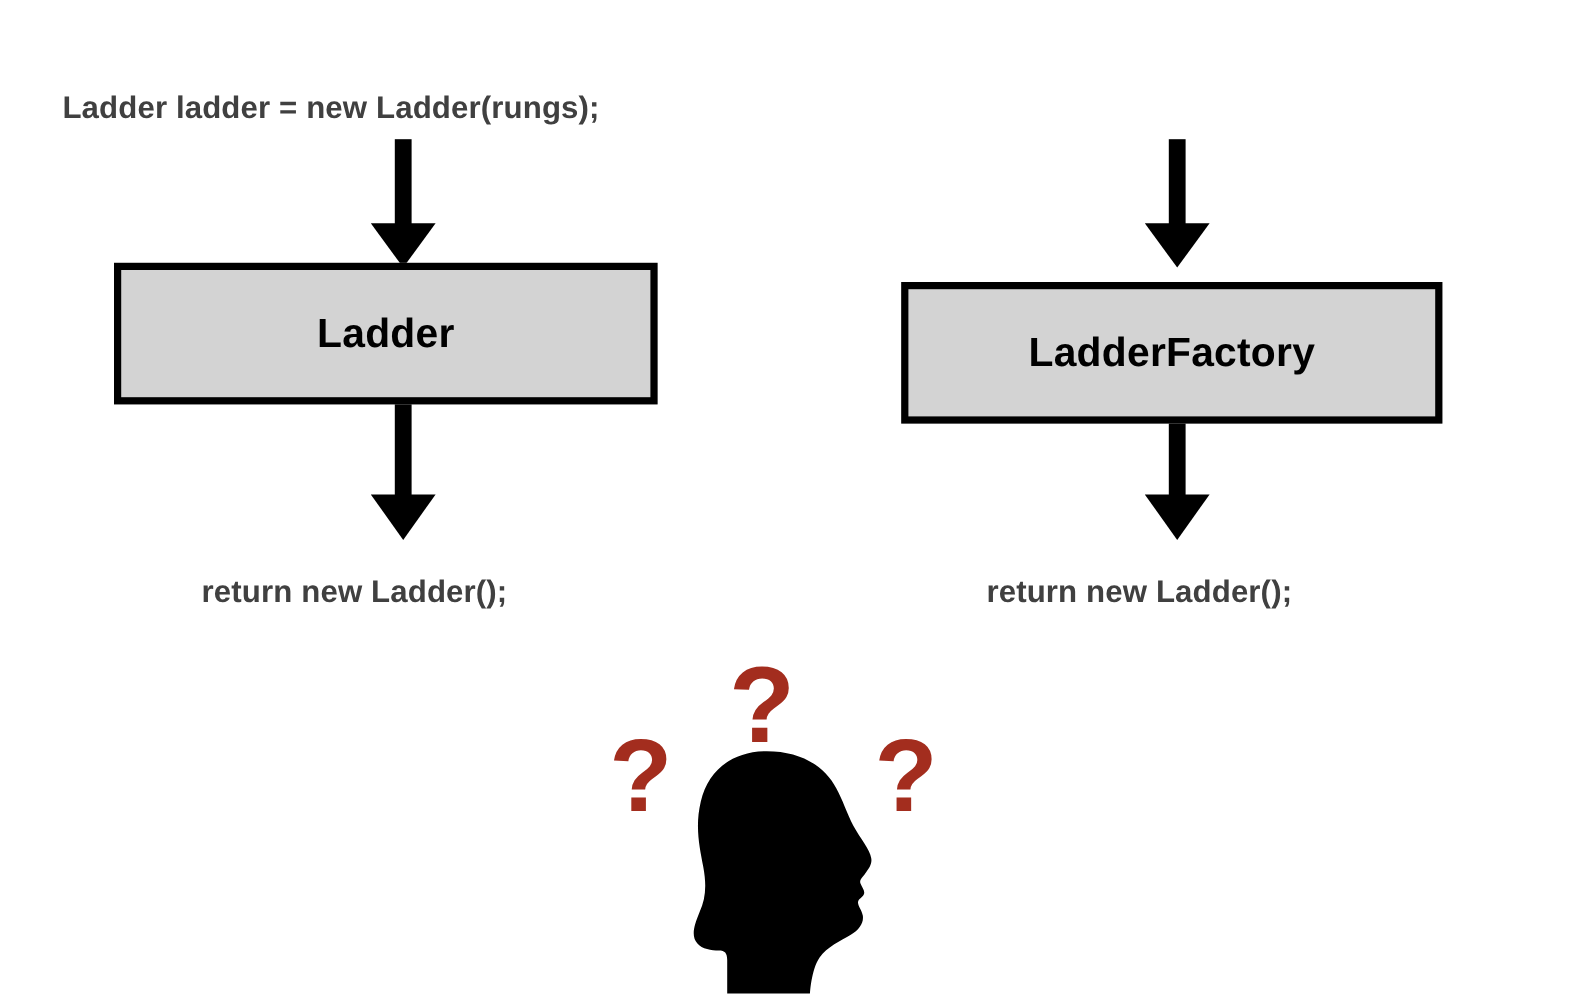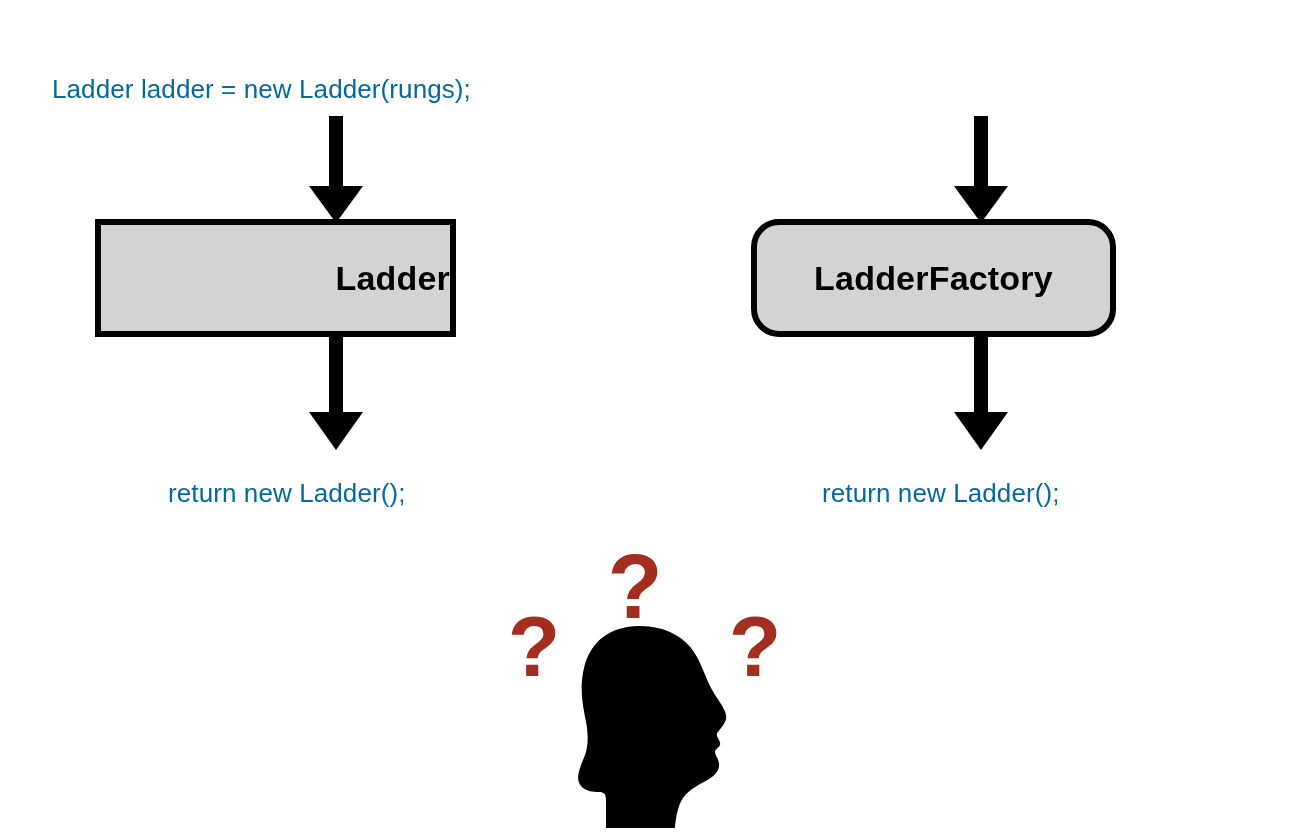--- a/index.html
+++ b/index.html
@@ -15,24 +15,24 @@
     position: relative;
     width: 1312px;
     height: 840px;
     background: #ffffff;
     overflow: hidden;
   }
 
   
   .code-label {
     position: absolute;
-    color: #0369a1;
+    color: #404040;
     font-family: "Liberation Sans", sans-serif;
     font-size: 26px;
-    font-weight: 400;
+    font-weight: 700;
     white-space: nowrap;
     letter-spacing: 0.1px;
   }
   .code-top-left   { left: 52px;  top: 74px; }
   .code-top-right  { left: 683px; top: 74px; }
   .code-ret-left   { left: 168px; top: 478px; }
   .code-ret-right  { left: 822px; top: 478px; }
 
   
   .class-box {
@@ -46,22 +46,22 @@
     z-index: 3;
   }
   .class-box .box-title {
     color: #000000;
     font-family: "Liberation Sans", sans-serif;
     font-size: 34px;
     font-weight: bold;
     letter-spacing: 0.2px;
     white-space: nowrap;
   }
-  #box-ladder         { left: 95px;  top: 219px; width: 361px; height: 118px; justify-content: flex-end; }
-  #box-ladder-factory { left: 751px; top: 219px; width: 365px; height: 118px; border-radius: 28px; }
+  #box-ladder         { left: 95px;  top: 219px; width: 453px; height: 118px; }
+  #box-ladder-factory { left: 751px; top: 235px; width: 451px; height: 118px; }
 
   
   .arrow-svg {
     position: absolute;
     z-index: 2;
     overflow: visible;
   }
   .arrow-in-left   { left: 296px; top: 116px; }
   .arrow-in-right  { left: 941px; top: 116px; }
   .arrow-out-left  { left: 296px; top: 330px; }

